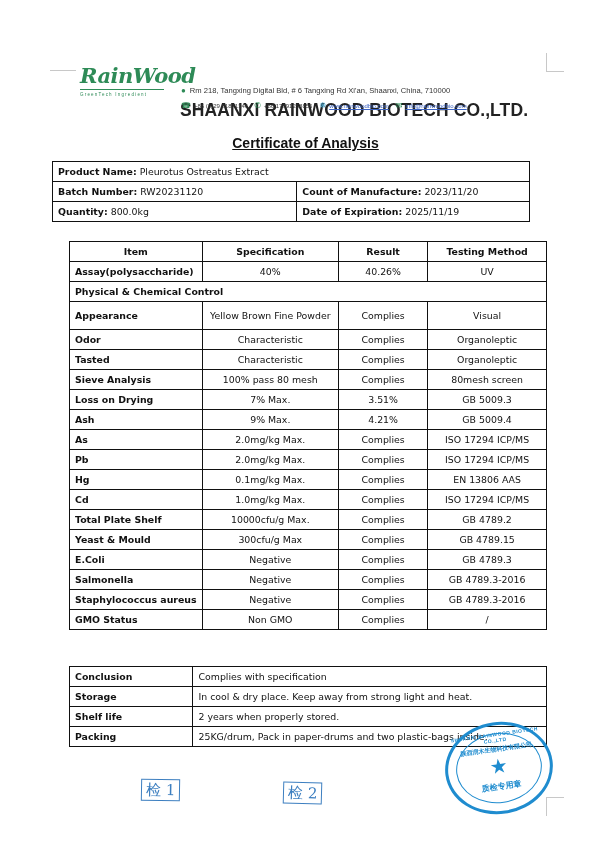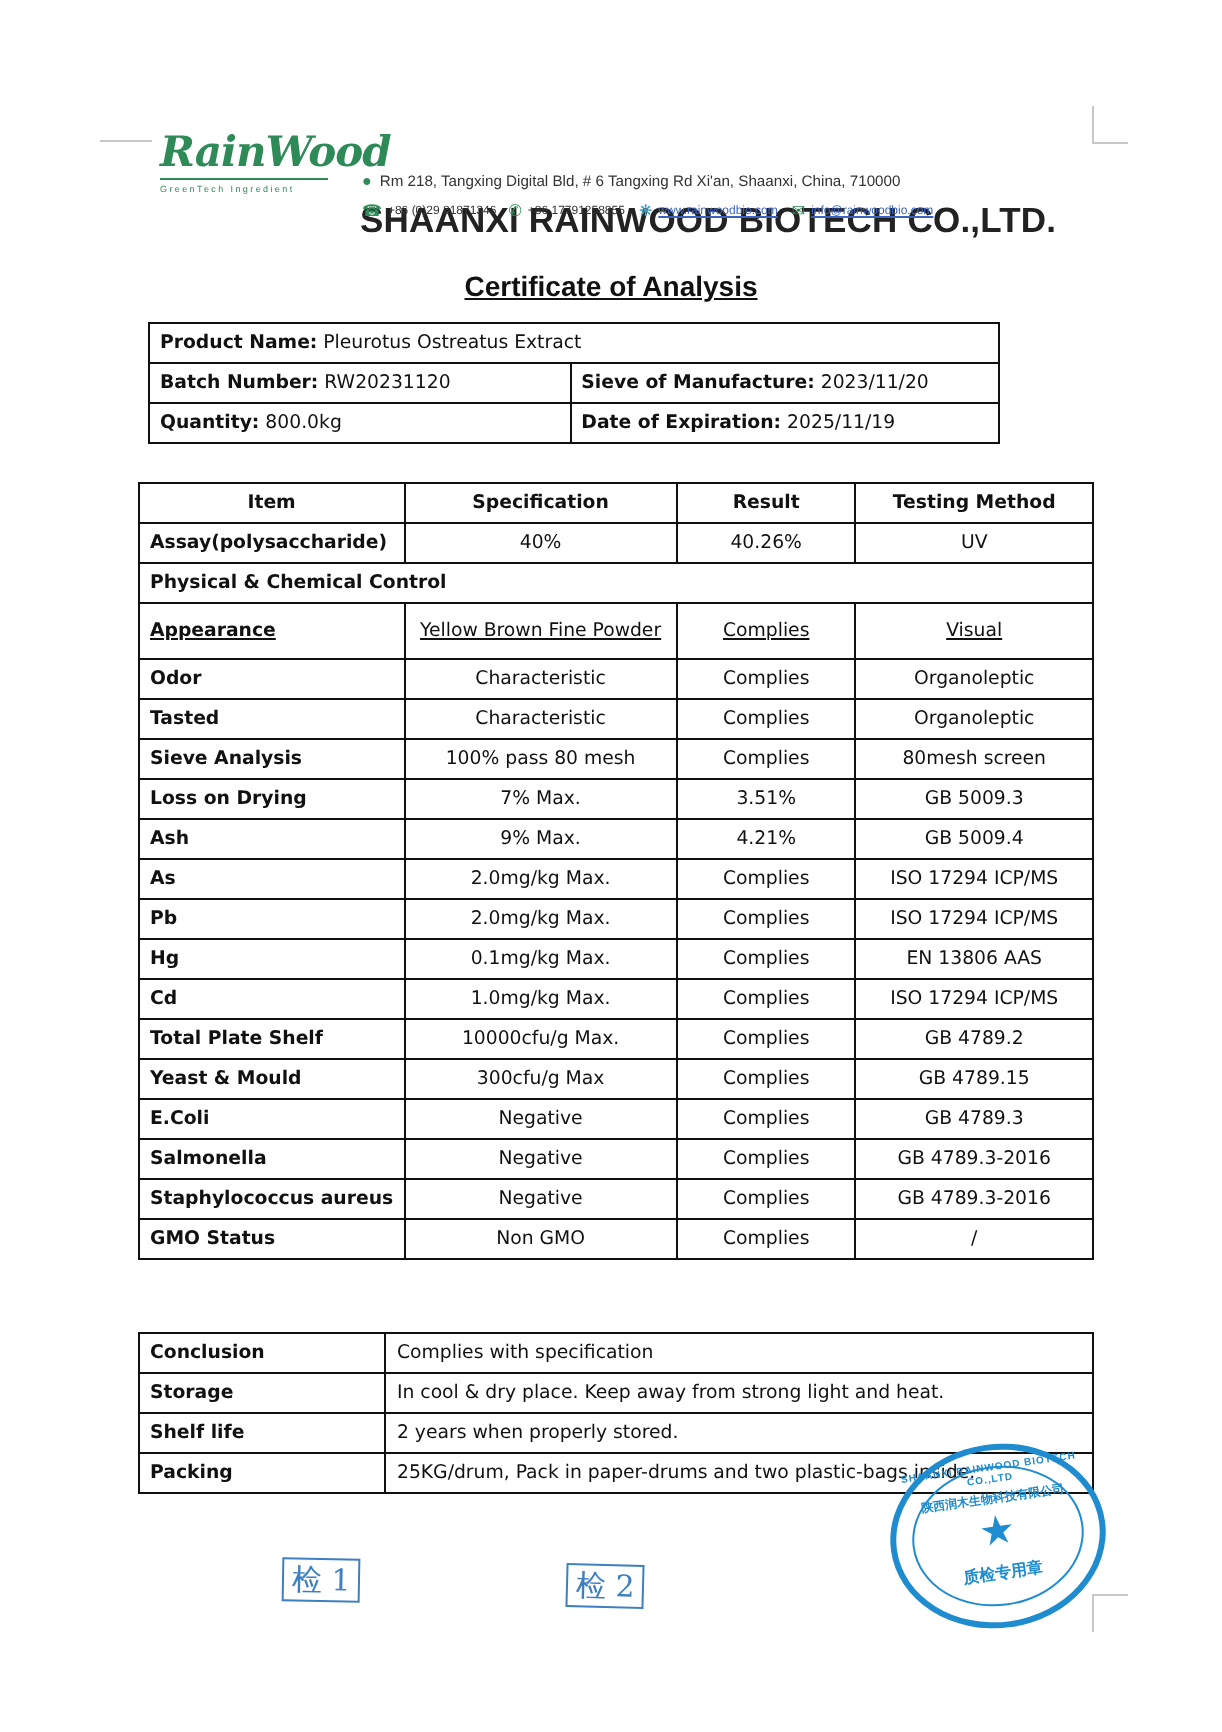--- a/index.html
+++ b/index.html
@@ -21,21 +21,21 @@
   .ic-blue { color: #4aa3c8; }
 
   .doc-title { position: absolute; left: 0; width: 611px; top: 135px; text-align: center; font-family: Liberation Sans, sans-serif; font-weight: bold; font-size: 14px; text-decoration: underline; }
 
   table { position: absolute; border-collapse: collapse; font-family: "DejaVu Sans", sans-serif; font-size: 9.4px; color: #111; }
   td { border: 1px solid #111; height: 20px; padding: 0 5px; white-space: nowrap; }
   td.b { font-weight: bold; }
   td.c { text-align: center; margin-top: 35px; }
   td.wrap { white-space: normal; line-height: 14px; }
 
-  #info { left: 74px; top: 161px; width: 426px; }
+  #info { left: 52px; top: 161px; width: 478px; }
   #main { left: 69px; top: 241px; width: 478px; }
   #bottom { left: 69px; top: 666px; width: 478px; }
 
   .insp { position: absolute; border: 1.5px solid #3d7fc0; color: #3d7fc0; font-family: "DejaVu Serif", serif; font-size: 15px; line-height: 20px; padding: 0 4px; }
 
   .seal { position: absolute; left: 445px; top: 722px; width: 108px; height: 92px; border: 3px solid #1f8ccf; border-radius: 50%; transform: rotate(-8deg); }
   .seal-inner { position: absolute; left: 8px; top: 8px; right: 8px; bottom: 8px; border: 1px solid #1f8ccf; border-radius: 50%; }
   .seal-top { position: absolute; left: 0; right: 0; top: 6px; text-align: center; color: #1f8ccf; font-size: 7px; font-weight: bold; letter-spacing: 0.5px; }
   .seal-cn { position: absolute; left: 0; right: 0; top: 20px; text-align: center; color: #1f8ccf; font-size: 8px; font-weight: bold; }
   .seal-star { position: absolute; left: 0; right: 0; top: 30px; text-align: center; color: #1f8ccf; font-size: 20px; line-height: 22px; }
@@ -87,21 +87,21 @@
       <b>Product Name:</b>
       <span>Pleurotus Ostreatus Extract</span>
     </td>
   </tr>
   <tr>
     <td>
       <b>Batch Number:</b>
       <span>RW20231120</span>
     </td>
     <td>
-      <b>Sieve of Manufacture:</b>
+      <b>Count of Manufacture:</b>
       <span>2023/11/20</span>
     </td>
   </tr>
   <tr>
     <td>
       <b>Quantity:</b>
       <span>800.0kg</span>
     </td>
     <td>
       <b>Date of Expiration:</b>
@@ -127,21 +127,21 @@
       </tr>
       <tr>
         <td class="b">Assay(polysaccharide)</td>
         <td class="c">40%</td>
         <td class="c">40.26%</td>
         <td class="c">UV</td>
       </tr>
       <tr>
         <td class="b" colspan="4">Physical &amp; Chemical Control</td>
       </tr>
-      <tr style="height: 28px; text-decoration: underline;">
+      <tr style="height: 28px;">
         <td class="b">Appearance</td>
         <td class="c wrap">Yellow Brown Fine Powder</td>
         <td class="c">Complies</td>
         <td class="c">Visual</td>
       </tr>
       <tr>
         <td class="b">Odor</td>
         <td class="c">Characteristic</td>
         <td class="c">Complies</td>
         <td class="c">Organoleptic</td>

